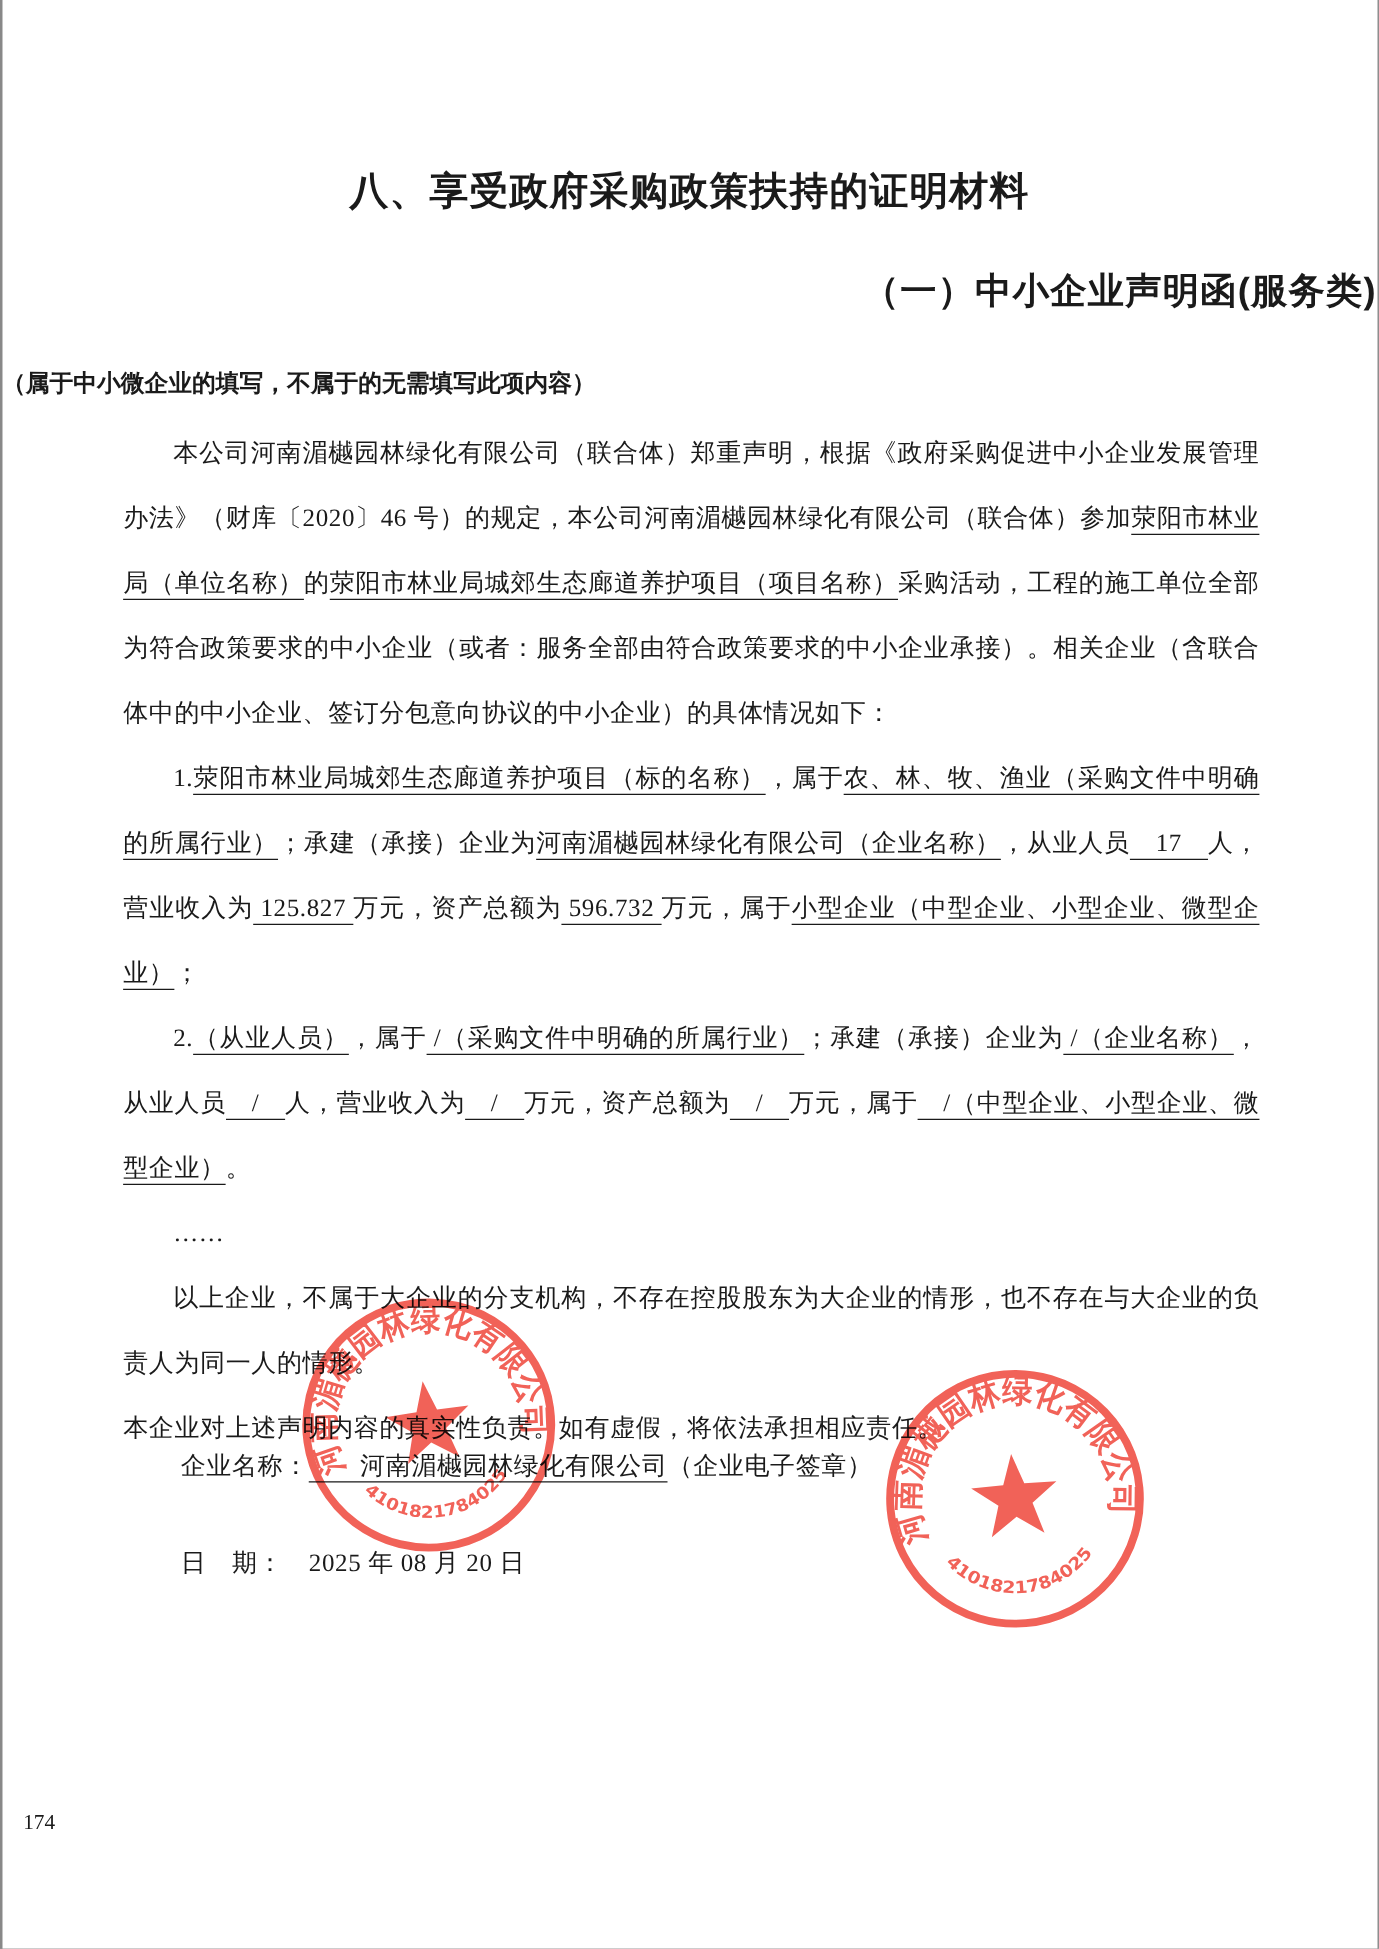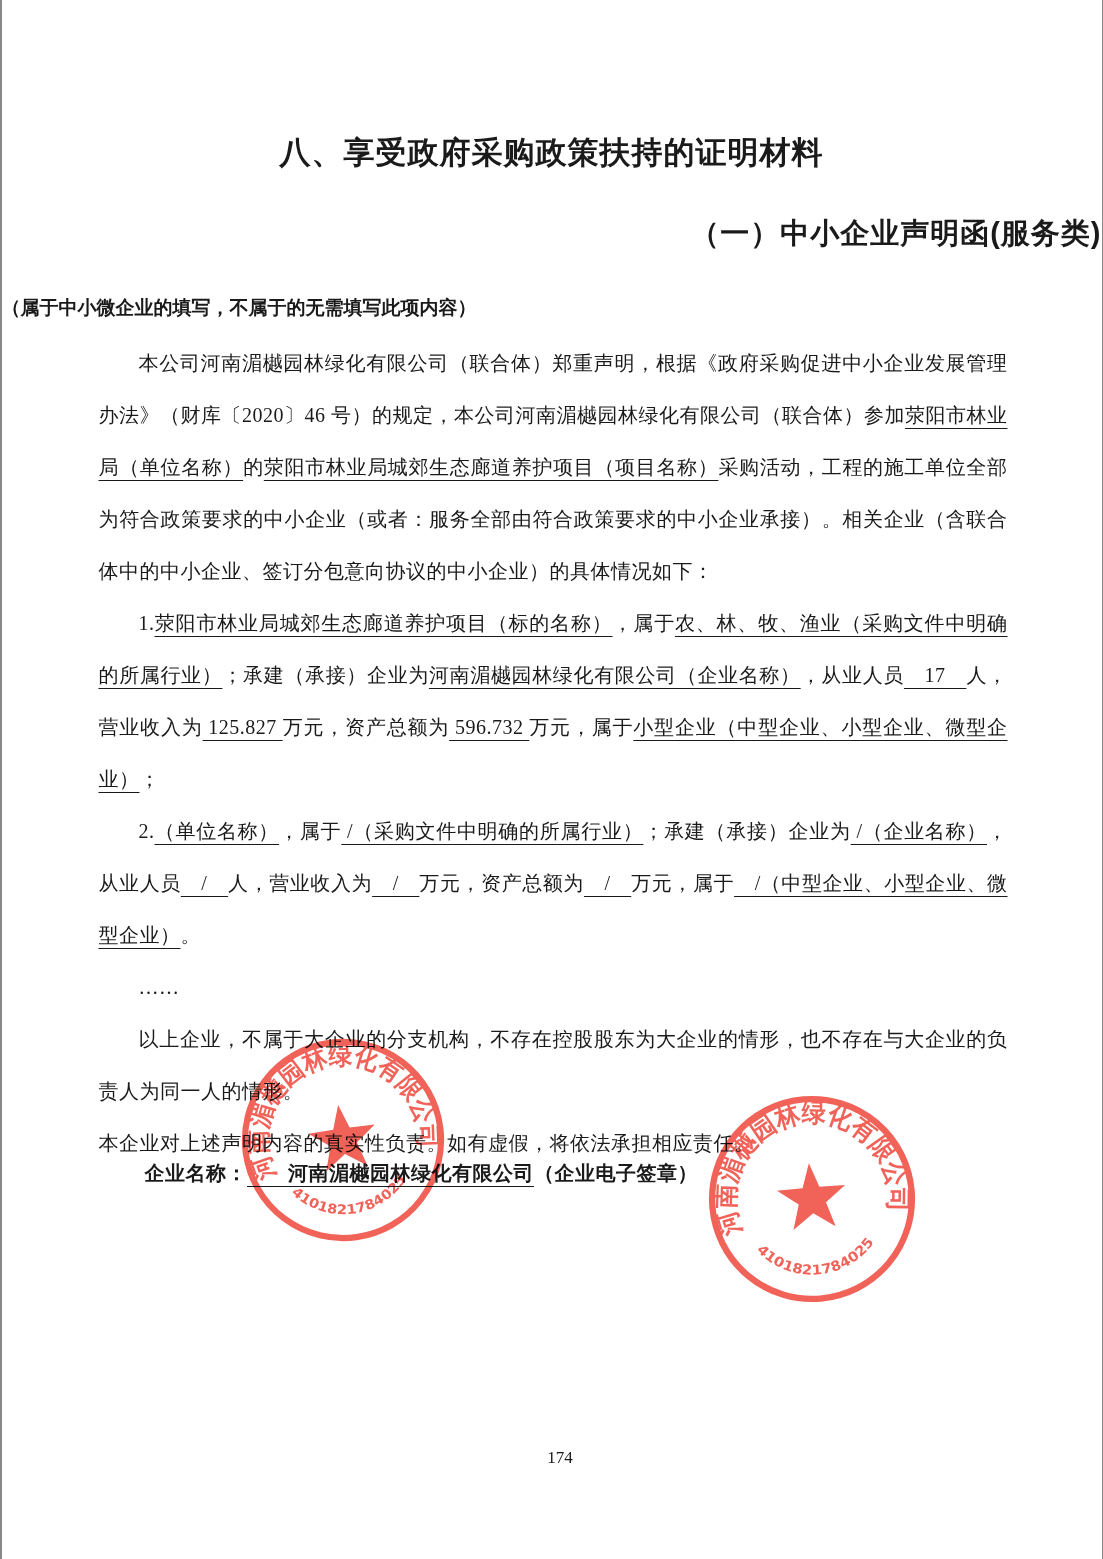--- a/index.html
+++ b/index.html
@@ -52,26 +52,25 @@
     text-decoration:underline;
     text-underline-offset:6px;
     text-decoration-thickness:1px;
   }
   .signature-block{
     position:absolute;
     left:143px;top:1158px;
     font-size:20px;
     letter-spacing:0.5px;
   }
-  .sig-row{line-height:30px;font-weight:bold;}
+  .sig-row{line-height:30px;}
   .sig-row + .sig-row{margin-top:48px;}
   .page-number{
     position:absolute;
     left:0;right:0;top:1448px;
-    text-align:center;
     font-size:17px;
     margin-left:17px;
   }
   .seal{
     position:absolute;
     mix-blend-mode:multiply;
     opacity:0.92;
   }
   .seal-left{left:231px;top:1034px;width:220px;height:212px;transform:rotate(-8deg);}
   .seal-right{left:699px;top:1091px;width:222px;height:216px;transform:rotate(-5deg);}
@@ -97,28 +96,29 @@
 
   <h1 class="doc-title">八、享受政府采购政策扶持的证明材料</h1>
 
   <h2 class="doc-subtitle">（一）中小企业声明函(服务类)</h2>
 
   <div class="doc-note">（属于中小微企业的填写，不属于的无需填写此项内容）</div>
 
   <div class="body-text">
       <div class="para indent"><span>本公司河南湄樾园林绿化有限公司（联合体）郑重声明，根据《政府采购促进中小企业发展管理办法》（财库〔2020〕46 号）的规定，本公司河南湄樾园林绿化有限公司（联合体）参加</span><span class="u">荥阳市林业局（单位名称）</span><span>的</span><span class="u">荥阳市林业局城郊生态廊道养护项目（项目名称）</span><span>采购活动，工程的施工单位全部为符合政策要求的中小企业（或者：服务全部由符合政策要求的中小企业承接）。相关企业（含联合体中的中小企业、签订分包意向协议的中小企业）的具体情况如下：</span></div>
       <div class="para indent"><span>1.</span><span class="u">荥阳市林业局城郊生态廊道养护项目（标的名称）</span><span>，属于</span><span class="u">农、林、牧、渔业（采购文件中明确的所属行业）</span><span>；承建（承接）企业为</span><span class="u">河南湄樾园林绿化有限公司（企业名称）</span><span>，从业人员</span><span class="u">　17　</span><span>人，营业收入为</span><span class="u"> 125.827 </span><span>万元，资产总额为</span><span class="u"> 596.732 </span><span>万元，属于</span><span class="u">小型企业（中型企业、小型企业、微型企业）</span><span>；</span></div>
-      <div class="para indent"><span>2.</span><span class="u">（单位名称）</span><span>，属于</span><span class="u"> /（采购文件中明确的所属行业）</span><span>；承建（承接）企业为</span><span class="u"> /（企业名称）</span><span>，从业人员</span><span class="u">　/　</span><span>人，营业收入为</span><span class="u">　/　</span><span>万元，资产总额为</span><span class="u">　/　</span><span>万元，属于</span><span class="u">　/（中型企业、小型企业、微型企业）</span><span>。</span></div>
+      <div class="para indent"><span>2.</span><span class="u">（从业人员）</span><span>，属于</span><span class="u"> /（采购文件中明确的所属行业）</span><span>；承建（承接）企业为</span><span class="u"> /（企业名称）</span><span>，从业人员</span><span class="u">　/　</span><span>人，营业收入为</span><span class="u">　/　</span><span>万元，资产总额为</span><span class="u">　/　</span><span>万元，属于</span><span class="u">　/（中型企业、小型企业、微型企业）</span><span>。</span></div>
       <div class="para indent"><span>……</span></div>
       <div class="para indent"><span>以上企业，不属于大企业的分支机构，不存在控股股东为大企业的情形，也不存在与大企业的负责人为同一人的情形。</span></div>
       <div class="para"><span>本企业对上述声明内容的真实性负责。如有虚假，将依法承担相应责任。</span></div>
     </div>
 
   <div class="signature-block">
       <div class="sig-row"><span>企业名称：</span><span class="u">　　河南湄樾园林绿化有限公司</span><span>（企业电子签章）</span></div>
+      <div class="sig-row"><span>日　期：　</span><span>2025 年 08 月 20 日</span></div>
     </div>
 
   <div class="page-number">174</div>
 
   <svg class="seal seal-left" viewBox="0 0 240 240" aria-hidden="true">
     <defs>
       <path id="seal-arc-top" d="M 39.2 149.4 A 86 86 0 1 1 200.8 149.4" fill="none"></path>
       <path id="seal-arc-bottom" d="M 51.2 168.2 A 84 84 0 0 0 188.8 168.2" fill="none"></path>
     </defs>
     <circle class="seal-ring" cx="120" cy="120" r="111"></circle>

